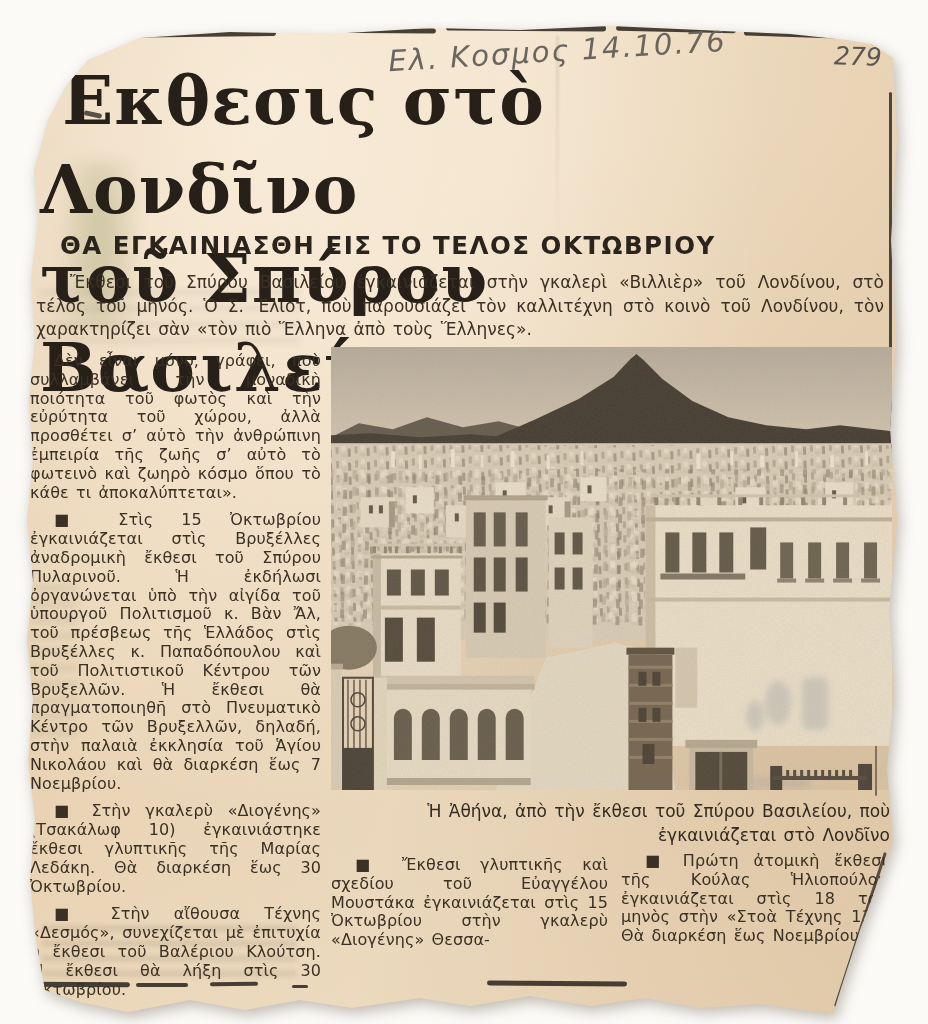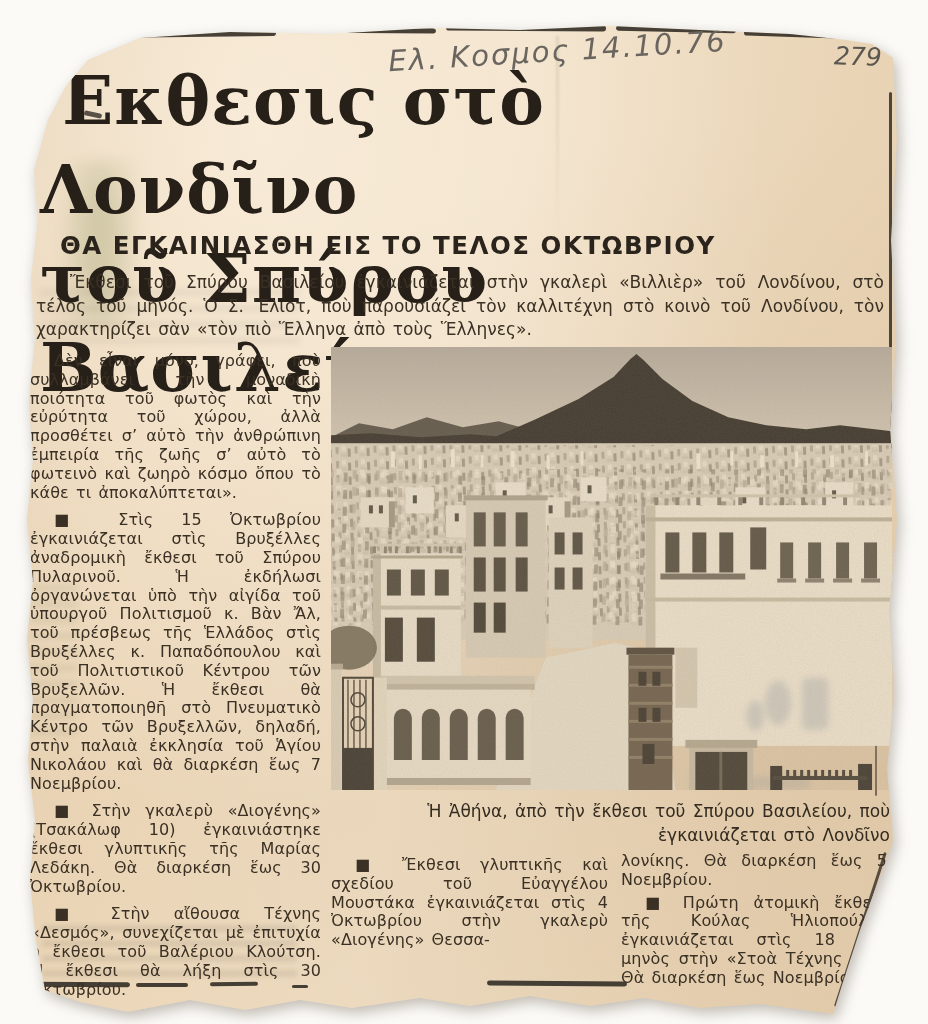--- a/index.html
+++ b/index.html
@@ -382,23 +382,22 @@
             </g>
 
           <rect x="0" y="0" width="562" height="442" filter="url(#grain)" opacity=".30"></rect>
           <rect x="0" y="0" width="562" height="442" fill="#c9a97e" opacity=".10"></rect>
         </svg>
       </div>
 
       <div class="abs caption">Ἡ Ἀθήνα, ἀπὸ τὴν ἔκθεσι τοῦ Σπύρου Βασιλείου, ποὺ ἐγκαινιάζεται στὸ Λονδῖνο</div>
 
       <div class="abs col midcol">
-        <p>■ Ἔκθεσι γλυπτικῆς καὶ σχεδίου τοῦ Εὐαγγέλου Μουστάκα ἐγκαινιάζεται στὶς 4 Ὀκτωβρίου στὴν γκαλερὺ «Διογένης» Θεσσα-</p>
+        <p>■ Ἔκθεσι γλυπτικῆς καὶ σχεδίου τοῦ Εὐαγγέλου Μουστάκα ἐγκαινιάζεται στὶς 15 Ὀκτωβρίου στὴν γκαλερὺ «Διογένης» Θεσσα-</p>
       </div>
 
       <div class="abs col rightcol">
-        <p style="text-indent:0;margin-bottom:4px">λονίκης. Θὰ διαρκέση ἕως 5 Νοεμβρίου.</p>
         <p>■ Πρώτη ἀτομικὴ ἔκθεσι τῆς Κούλας Ἡλιοπούλου ἐγκαινιάζεται στὶς 18 τοῦ μηνὸς στὴν «Στοὰ Τέχνης 13». Θὰ διαρκέση ἕως Νοεμβρίου.</p>
       </div>
 
     </div>
   </div>
 </div>
 
 </body></html>

